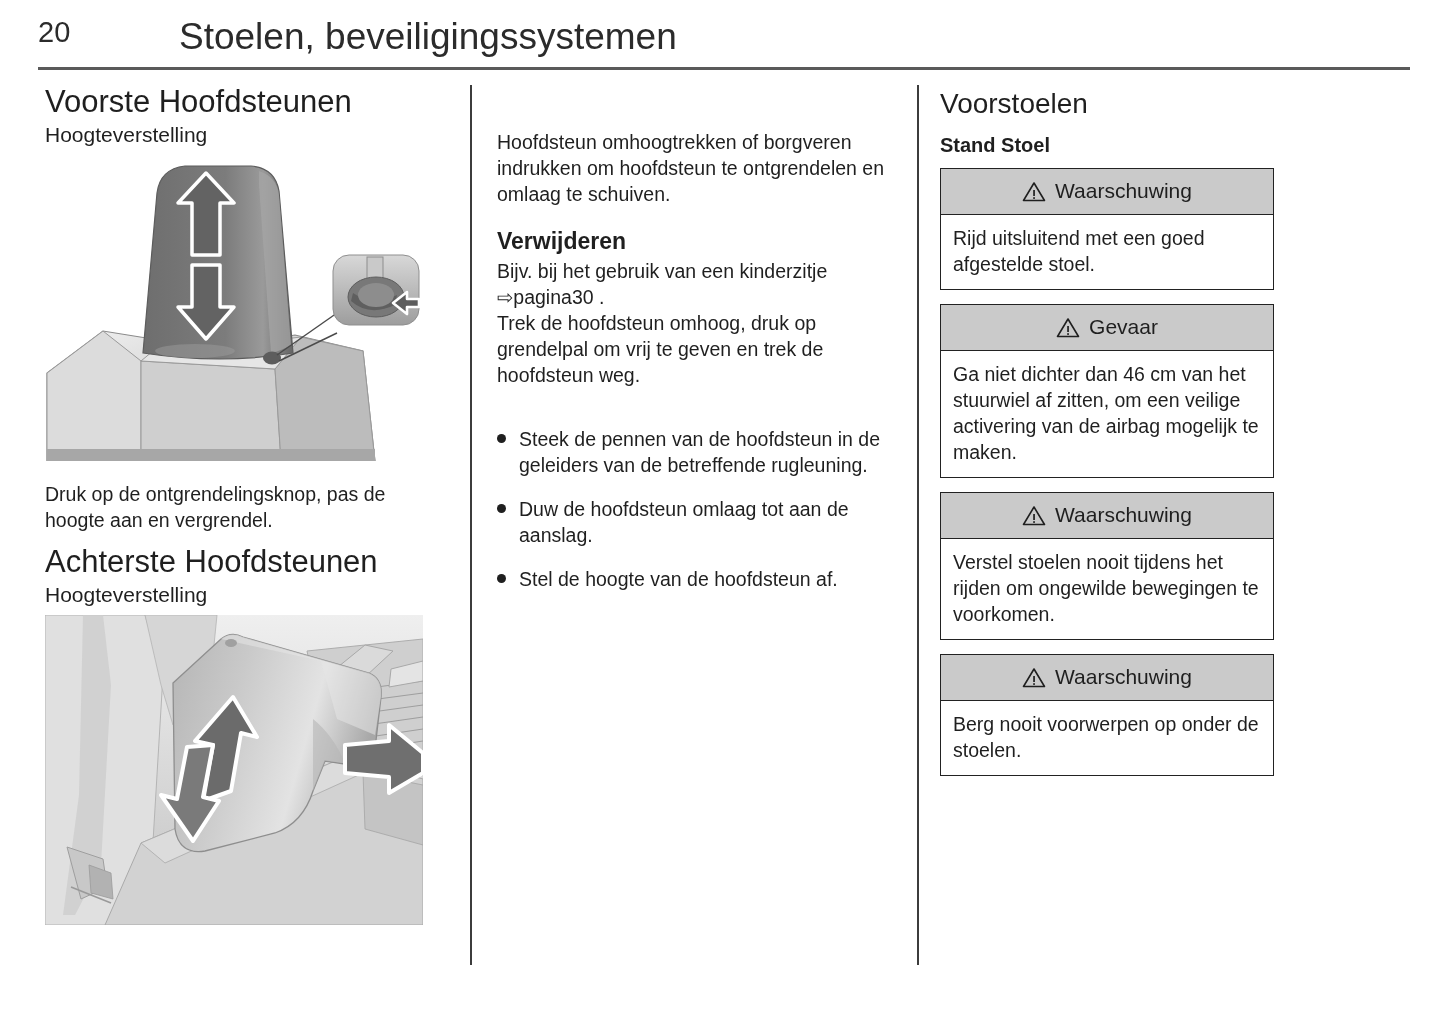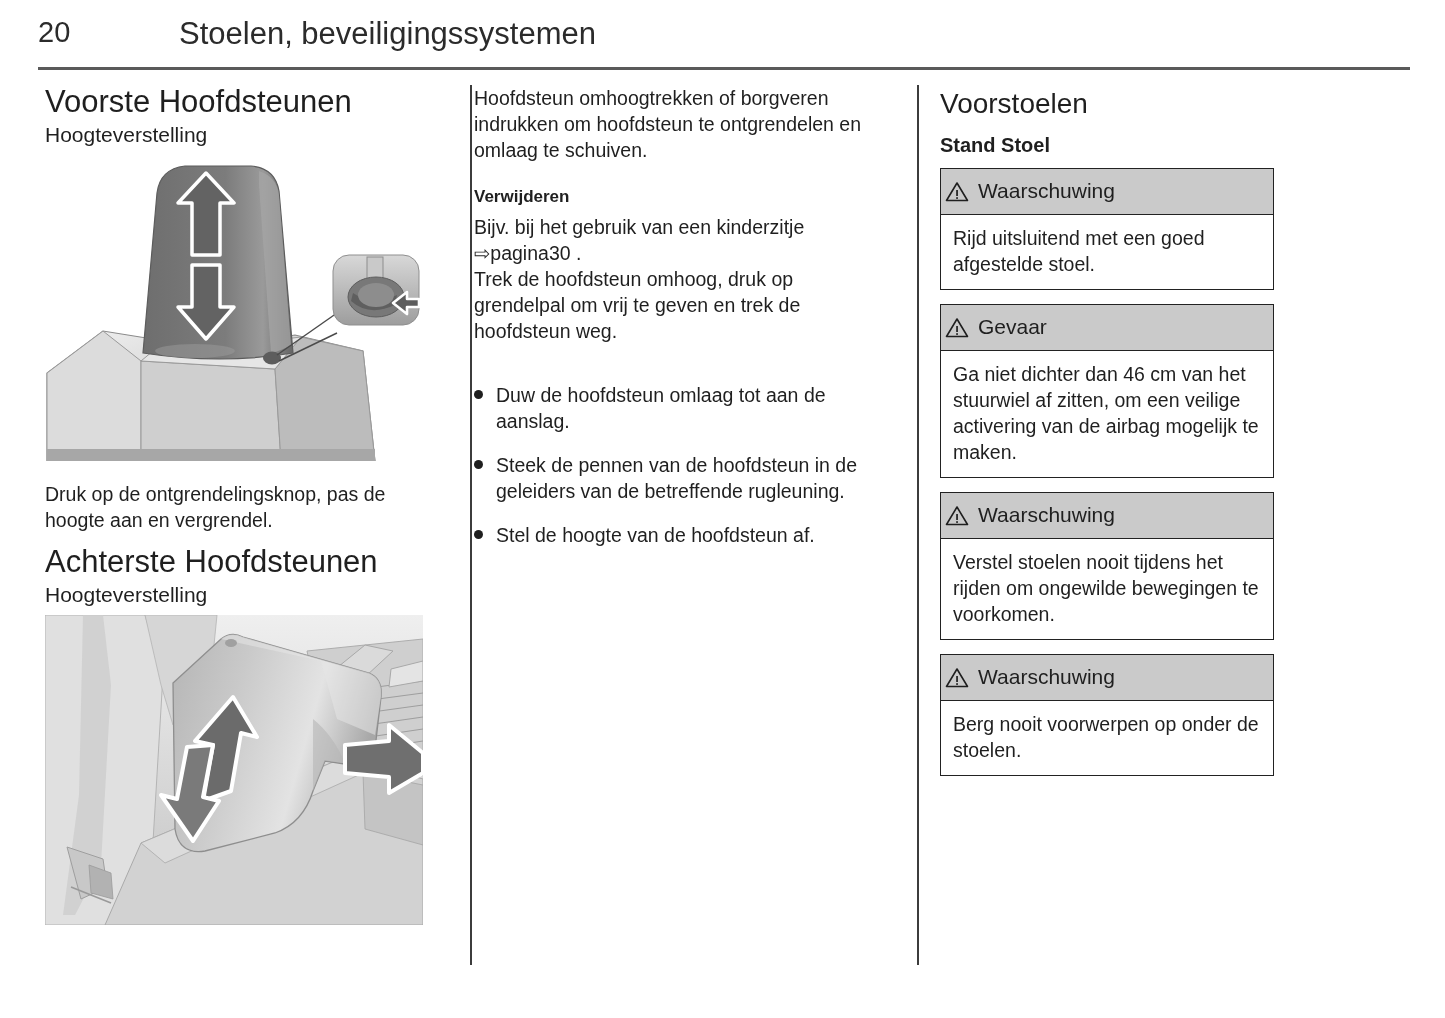--- a/index.html
+++ b/index.html
@@ -30,21 +30,21 @@
     top: 0;
     font-size: 29px;
     font-weight: 400;
     color: #2b2b2b;
     letter-spacing: 0px;
   }
   .header-title {
     position: absolute;
     left: 141px;
     top: 0;
-    font-size: 31px;
+    font-size: 37px;
     font-weight: 400;
     color: #2b2b2b;
   }
   .header-rule {
     position: absolute;
     left: 38px;
     top: 67px;
     width: 1372px;
     height: 3px;
     background: #5a5a5a;
@@ -57,21 +57,21 @@
     top: 85px;
     width: 1445px;
     height: 890px;
   }
   .col {
     position: absolute;
     top: 0;
     height: 890px;
   }
   .col-left  { left: 45px;  width: 400px; }
-  .col-mid   { left: 474px; width: 400px; }
+  .col-mid   { left: 497px; width: 400px; margin-top: 44px; }
   .col-right { left: 940px; width: 334px; }
 
   .divider {
     position: absolute;
     top: 0;
     width: 2px;
     height: 880px;
     background: #3c3c3c;
   }
   .divider-1 { left: 470px; }
@@ -86,21 +86,21 @@
     color: #1f1f1f;
   }
   h2.sub {
     font-size: 21px;
     font-weight: 400;
     margin: 0 0 6px 0;
     line-height: 28px;
     color: #1f1f1f;
   }
   h2.subbold {
-    font-size: 17px;
+    font-size: 23px;
     font-weight: 700;
     margin: 0 0 3px 0;
     line-height: 28px;
     color: #1f1f1f;
   }
   p.body {
     font-size: 19.5px;
     line-height: 26px;
     margin: 0 0 0 0;
     color: #1f1f1f;
@@ -143,20 +143,21 @@
   .warnbox .wb-head {
     background: #cacaca;
     border-bottom: 1.6px solid #222;
     text-align: center;
     padding: 9px 4px 10px 4px;
     font-size: 21px;
     line-height: 26px;
     color: #1f1f1f;
     display: flex;
     align-items: center;
+    justify-content: center;
     gap: 9px;
   }
   .warnbox .wb-body {
     padding: 10px 12px 12px 12px;
     font-size: 19.5px;
     line-height: 26px;
     color: #1f1f1f;
   }
   .tri-icon { display: inline-block; width: 24px; height: 21px; }
 
@@ -322,25 +323,25 @@
     <p class="body">Bijv. bij het gebruik van een kinderzitje</p>
     <p class="body">⇨pagina30 .</p>
     <p class="body">Trek de hoofdsteun omhoog, druk op grendelpal om vrij te geven en trek de hoofdsteun weg.</p>
 
     <div class="gap-lg"></div>
 
     <div class="gap-sm"></div>
     <ul class="bullets">
       <li>
         <span class="dot"></span>
-        <span>Duw de hoofdsteun omlaag tot aan de aanslag.</span>
+        <span>Steek de pennen van de hoofdsteun in de geleiders van de betreffende rugleuning.</span>
       </li>
       <li>
         <span class="dot"></span>
-        <span>Steek de pennen van de hoofdsteun in de geleiders van de betreffende rugleuning.</span>
+        <span>Duw de hoofdsteun omlaag tot aan de aanslag.</span>
       </li>
       <li>
         <span class="dot"></span>
         <span>Stel de hoogte van de hoofdsteun af.</span>
       </li>
     </ul>
 
   </div>
 
   <div class="col col-right">

